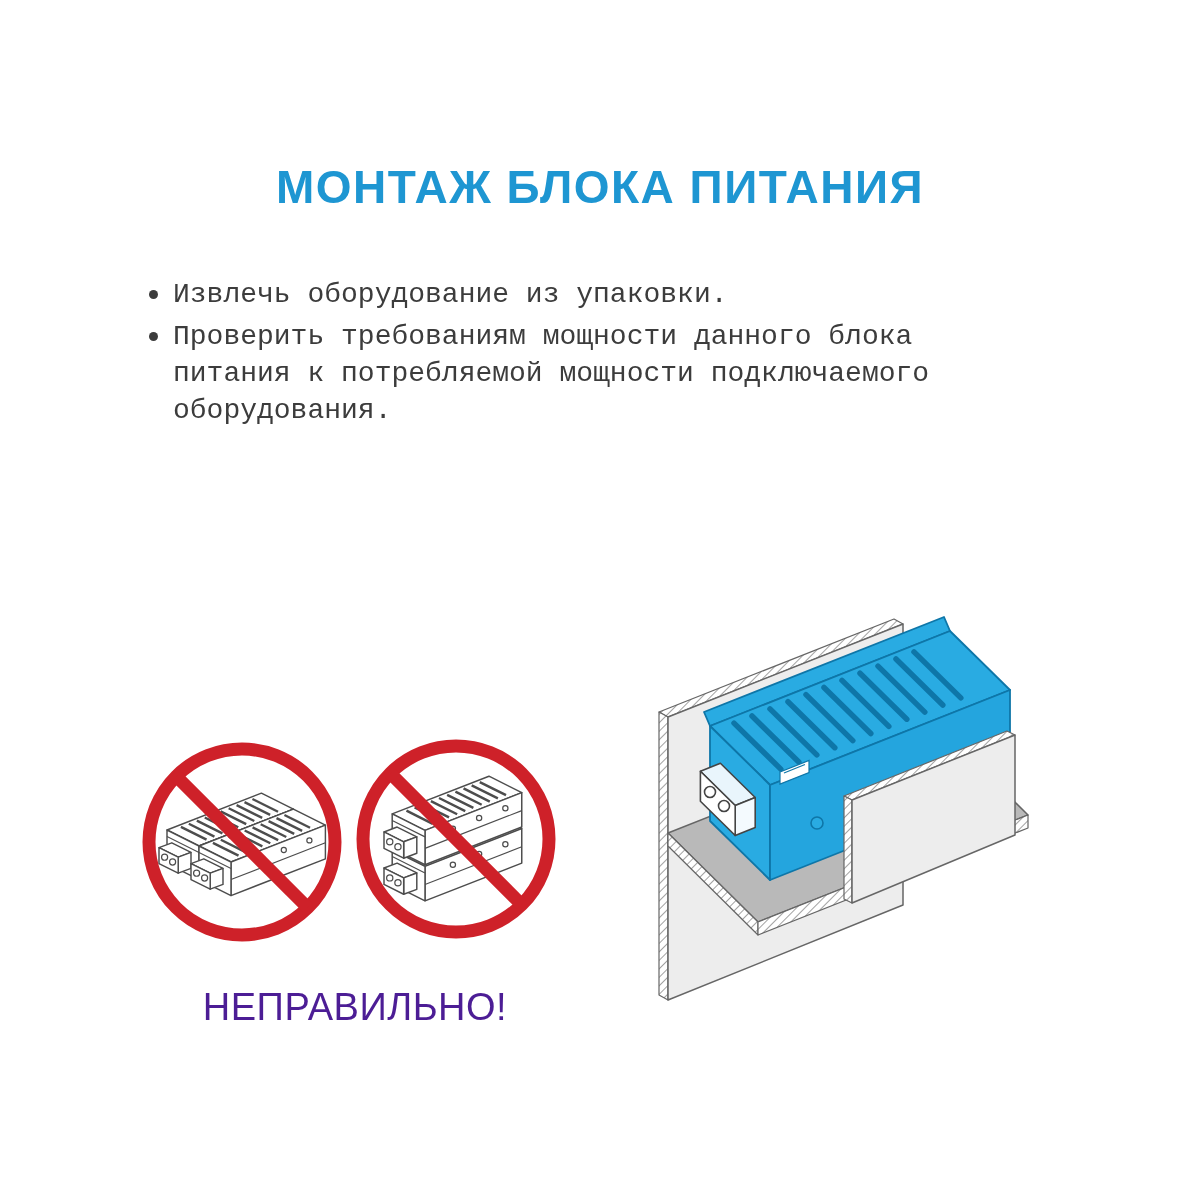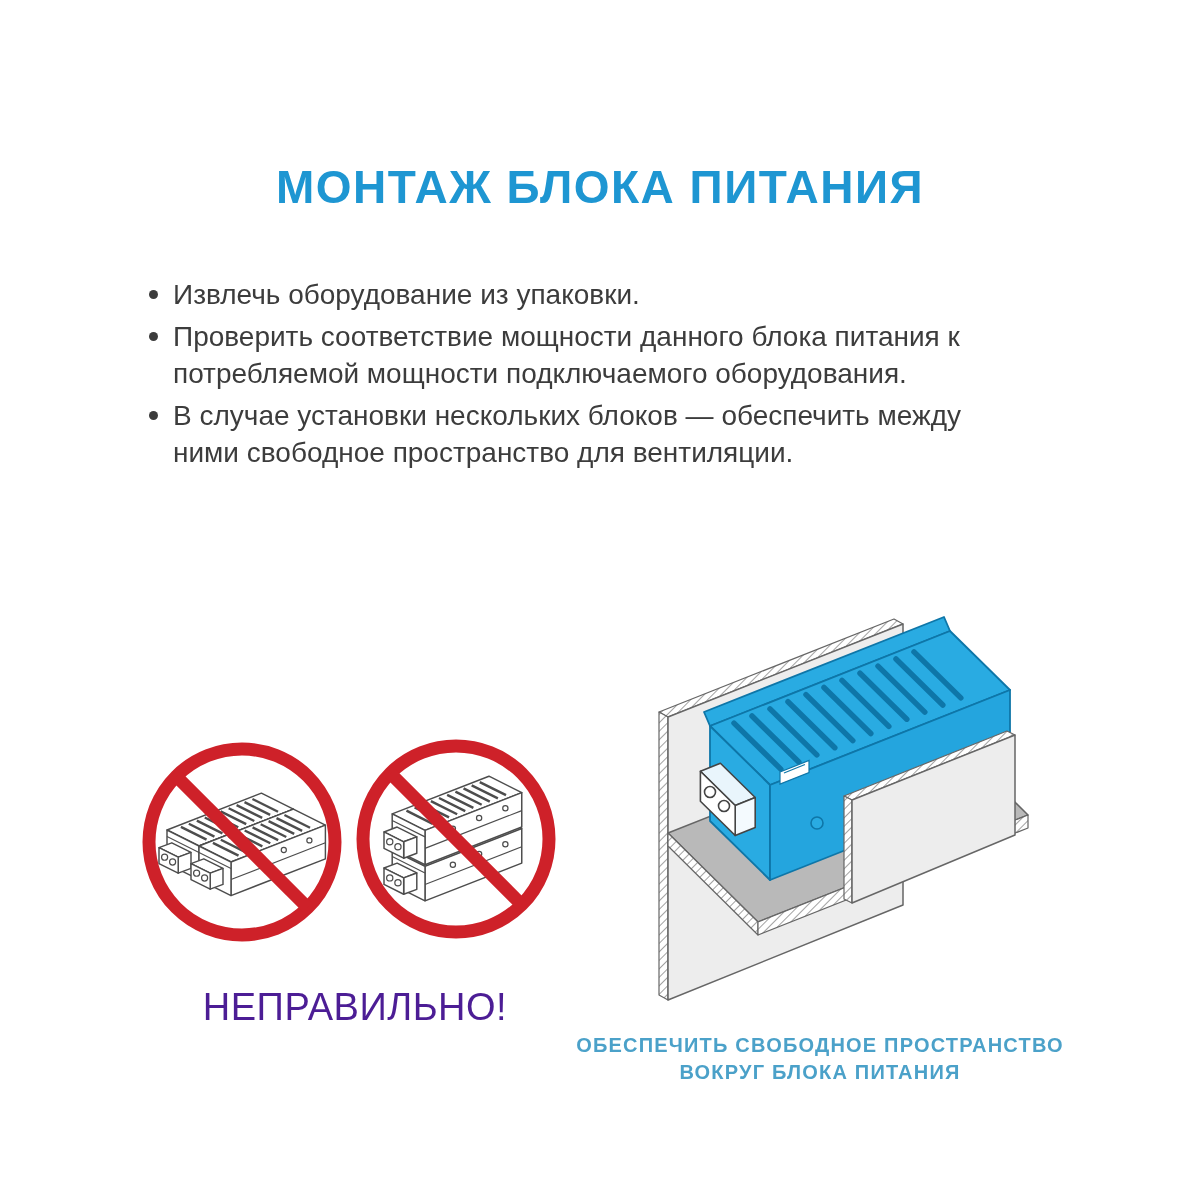--- a/index.html
+++ b/index.html
@@ -8,21 +8,21 @@
 
   .title{
     position:absolute;left:0;top:160px;width:1200px;
     text-align:center;font-size:46px;font-weight:bold;letter-spacing:1.5px;
     color:#1e96d2;
   }
 
   .instructions{
     position:absolute;left:147px;top:276px;width:880px;
     margin:0;padding:0;list-style:none;
-    font-size:28px;line-height:37px;color:#3c3c3c;
+    font-size:28px;line-height:37px;color:#3c3c3c;font-family:Liberation Mono, monospace;
   }
   .instructions li{position:relative;padding-left:26px;margin:0 0 5px 0;}
   .instructions li::before{
     content:"";position:absolute;left:2px;top:14px;width:9px;height:9px;
     border-radius:50%;background:#3c3c3c;
   }
 
   .wrong-label{
     position:absolute;left:130px;top:986px;width:450px;
     text-align:center;font-size:38px;font-weight:normal;letter-spacing:0.5px;
@@ -52,22 +52,21 @@
 </style>
 </head>
 <body>
 
 <div class="page">
 
   <div class="title">МОНТАЖ БЛОКА ПИТАНИЯ</div>
 
   <ul class="instructions">
     <li>Извлечь оборудование из упаковки.</li>
-    <li>Проверить соответствие мощности данного блока питания к потребляемой мощности подключаемого оборудования.</li>
-    <li>В случае установки нескольких блоков — обеспечить между ними свободное пространство для вентиляции.</li>
+    <li>Проверить требованиям мощности данного блока питания к потребляемой мощности подключаемого оборудования.</li>
   </ul>
 
   <svg class="svg-no1" width="220" height="220" viewBox="0 0 220 220">
     <defs>
       <g id="psu-line">
         <path class="ln" d="M10,50 L128,4 L168,24 L50,70 Z"></path>
         <path class="slats" d="M27.4,46.1 L59.4,62.1 M37.3,42.2 L69.3,58.2 M47.3,38.3 L79.3,54.3 M57.2,34.4 L89.2,50.4 M67.1,30.6 L99.1,46.6 M77,26.7 L109,42.7 M87.1,22.8 L119.1,38.8 M97,18.9 L129,34.9 M106.9,15.1 L138.9,31.1 M116.8,11.2 L148.8,27.2"></path>
         <path class="ln" d="M50,70 L168,24 L168,66 L50,112 Z"></path>
         <path class="ln-thin" d="M50,92 L168,46"></path>
         <circle class="scr" cx="84" cy="68" r="3.2"></circle>
@@ -139,18 +138,14 @@
       <circle cx="197" cy="223" r="6" fill="#29abe2" stroke="#0e76a8" stroke-width="1.6"></circle>
     </g>
 
     <g>
       <path class="hatch-strip" d="M232,200 L224,196 L387,131 L395,135 Z"></path>
       <path class="hatch-strip" d="M224,196 L232,200 L232,303 L224,299 Z"></path>
       <path class="gray-face" d="M232,200 L395,135 L395,235 L232,303 Z"></path>
     </g>
   </svg>
 
-  <div class="correct-caption">
-    <div>ОБЕСПЕЧИТЬ СВОБОДНОЕ ПРОСТРАНСТВО</div>
-    <div>ВОКРУГ БЛОКА ПИТАНИЯ</div>
-  </div>
 
 </div>
 
 </body></html>

